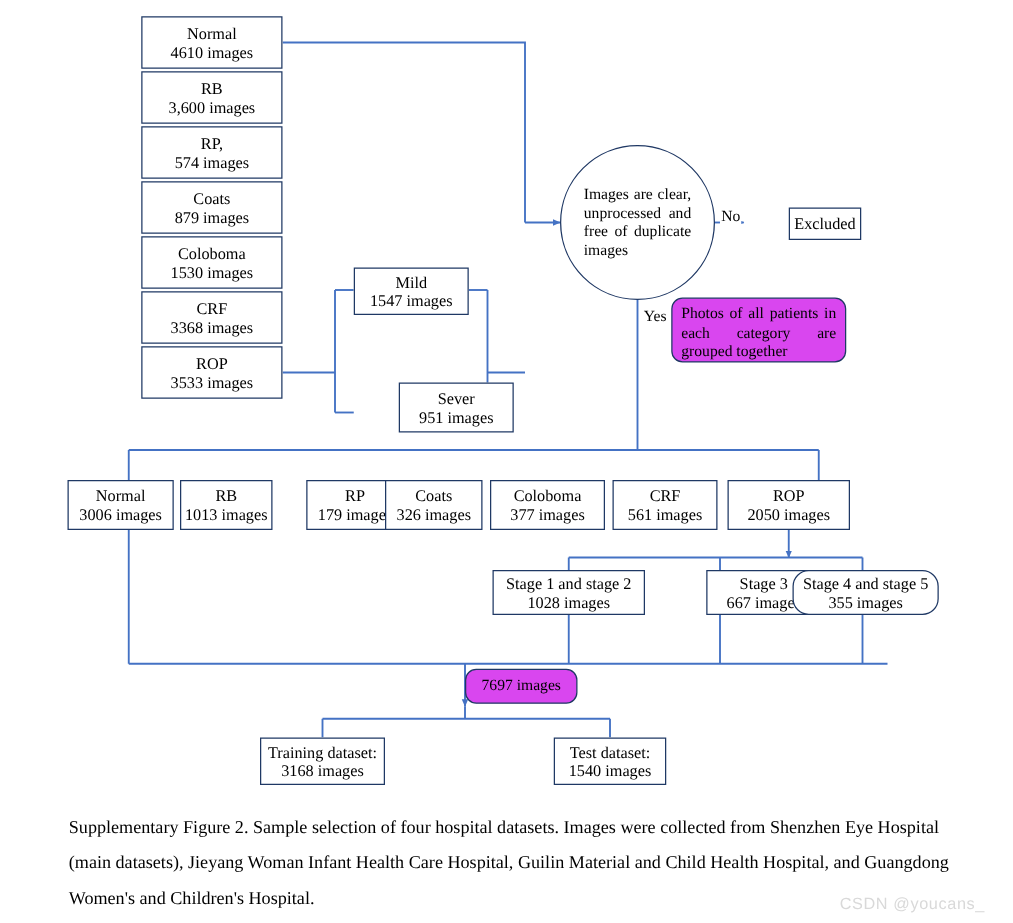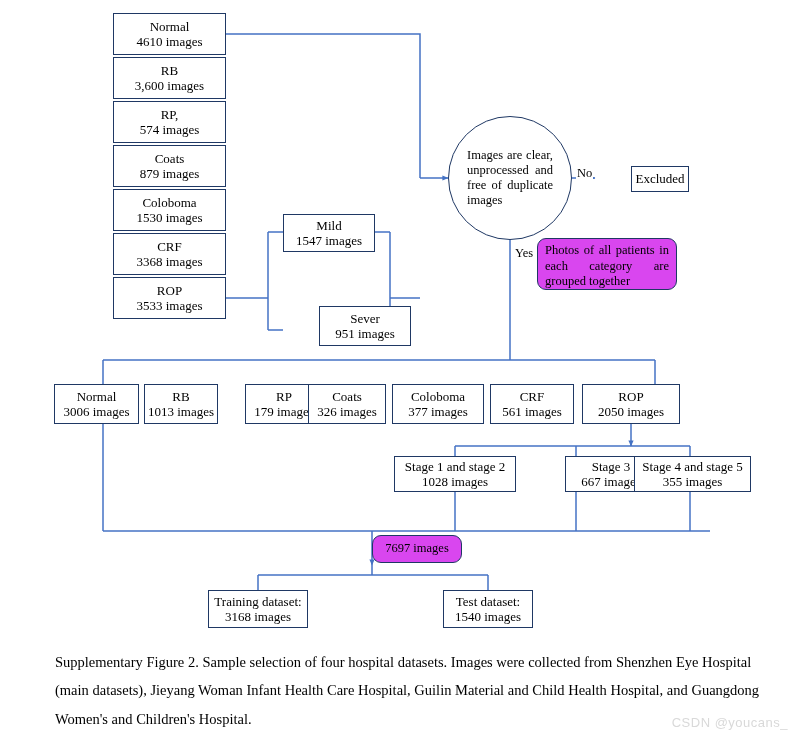--- a/index.html
+++ b/index.html
@@ -250,21 +250,21 @@
   <div class="box" style="left:394px;top:456px;width:122px;height:36px;">
     <span class="l1">Stage 1 and stage 2</span>
     <span class="l2">1028 images</span>
   </div>
 
   <div class="box" style="left:529px;top:456px;width:92px;height:36px;margin-left:36px;">
     <span class="l1">Stage 3</span>
     <span class="l2">667 images</span>
   </div>
 
-  <div class="box" style="left:634px;top:456px;width:117px;height:36px;">
+  <div class="box" style="left:634px;top:456px;width:117px;height:36px;border-radius:13px;">
     <span class="l1">Stage 4 and stage 5</span>
     <span class="l2">355 images</span>
   </div>
 
   <div class="rounded center" style="left:372px;top:535px;width:90px;height:28px;">
     <span>7697 images</span>
   </div>
 
   <div class="box" style="left:208px;top:590px;width:100px;height:38px;">
     <span class="l1">Training dataset:</span>

